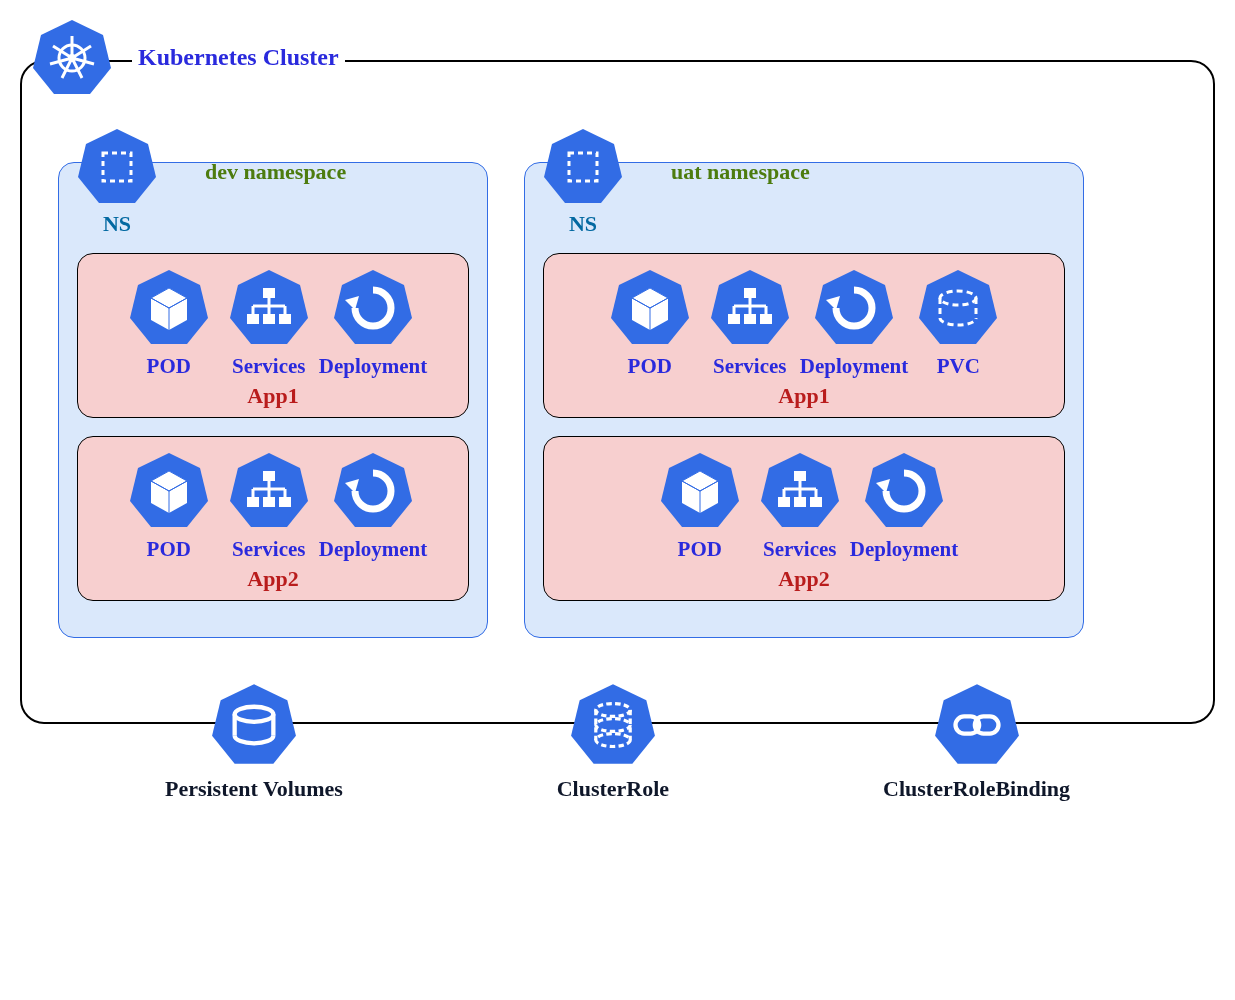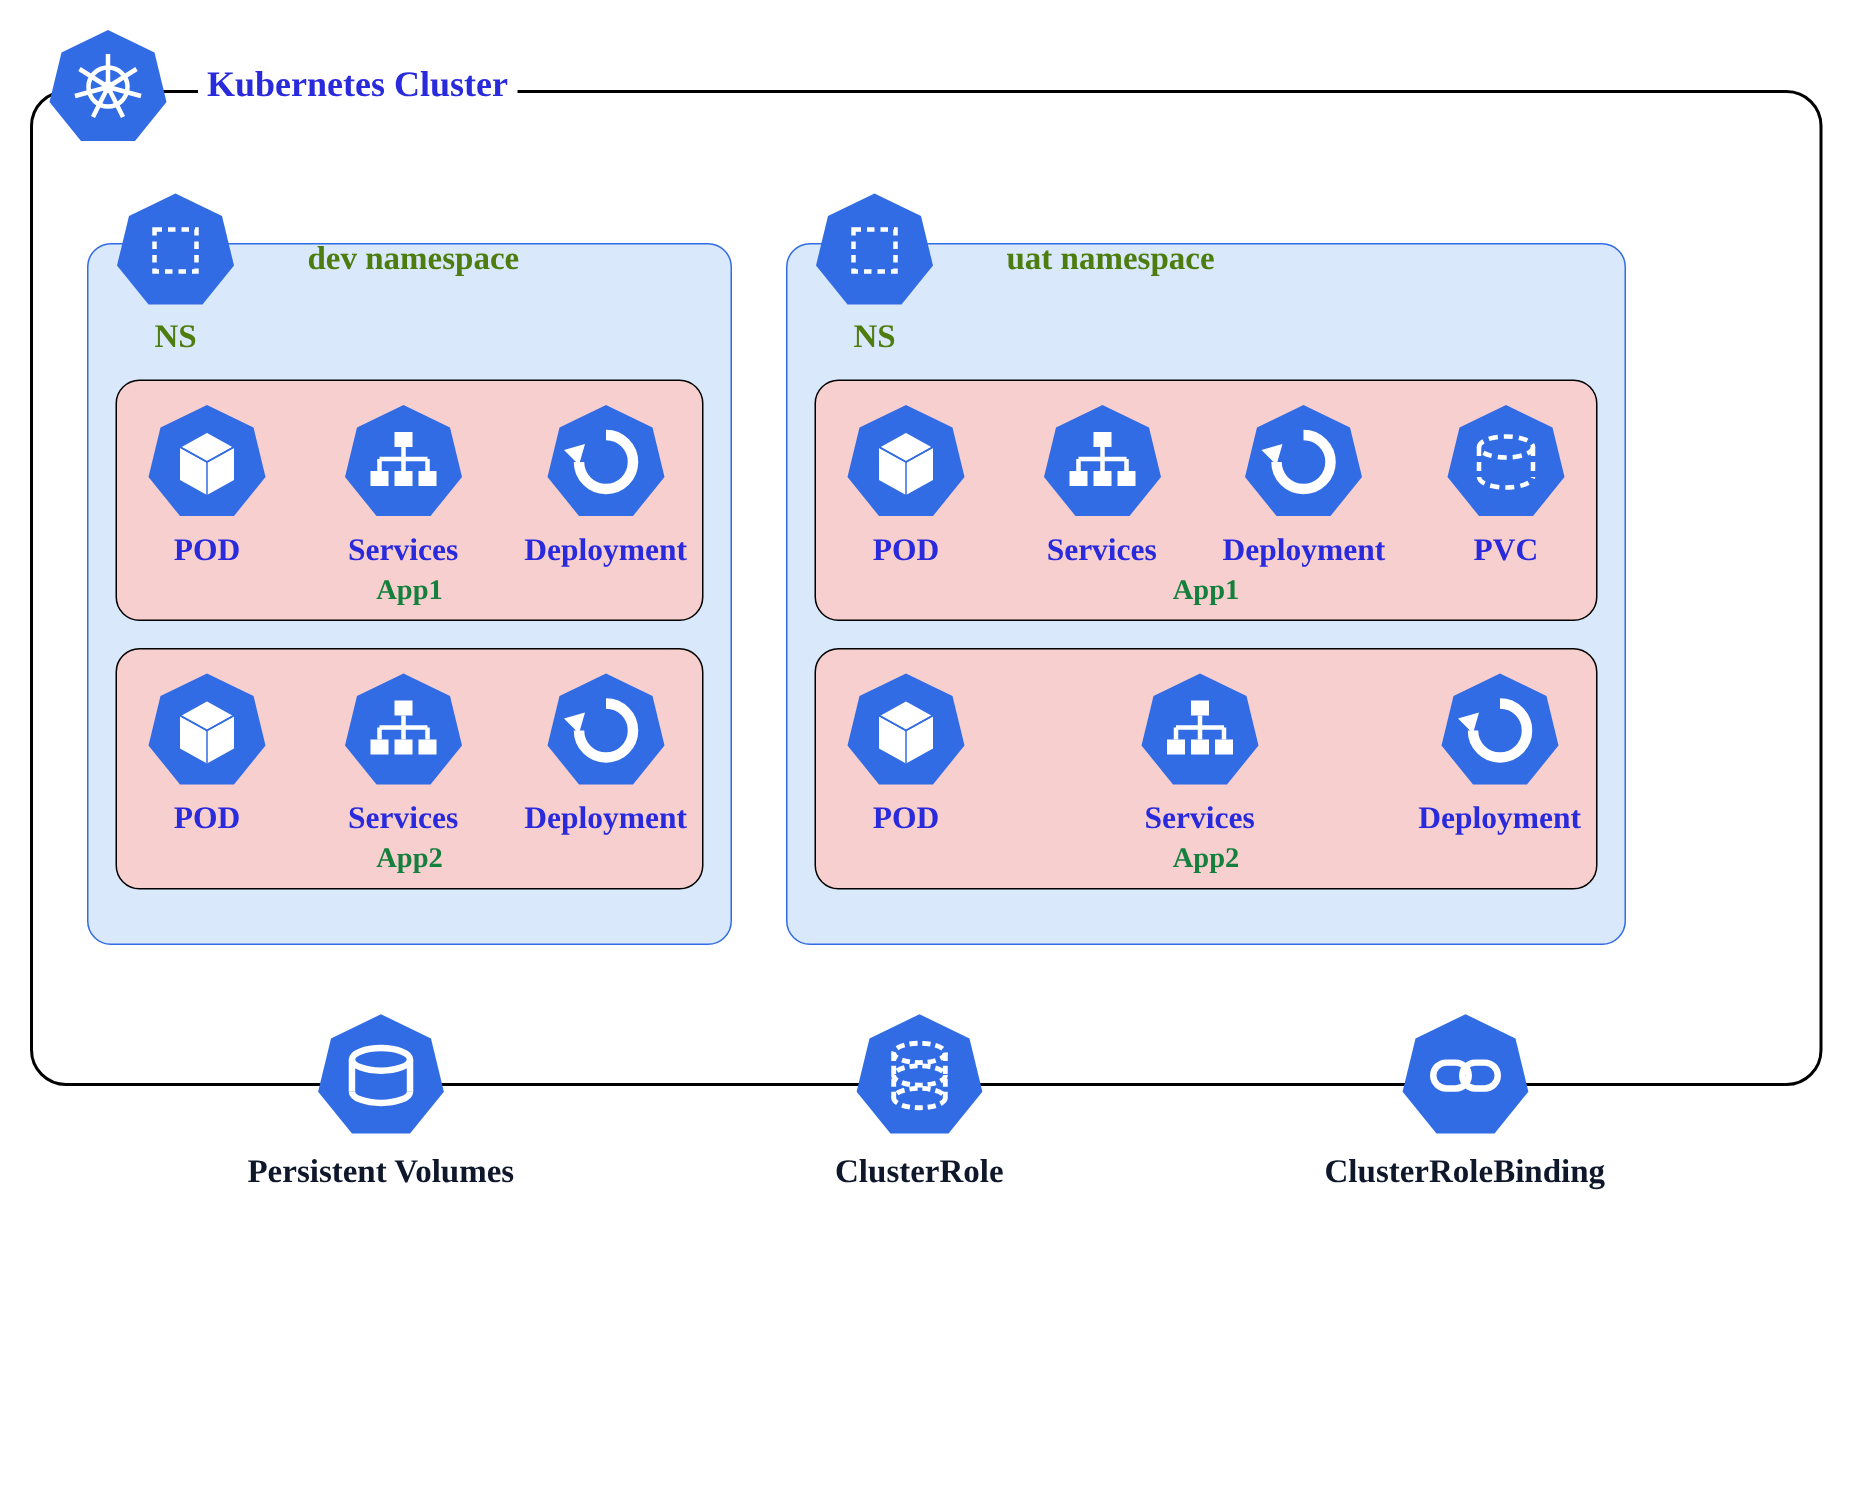--- a/index.html
+++ b/index.html
@@ -51,21 +51,21 @@
   .ns-uat { width: 560px; }
   .ns-icon-wrap {
     position: absolute;
     top: -36px;
     left: 18px;
     text-align: center;
   }
   .ns-icon-label {
     font-size: 22px;
     font-weight: bold;
-    color: #4d7c0f;
+    color: #0369a1;
     margin-top: 4px;
   }
   .ns-title {
     position: absolute;
     top: -4px;
     left: 140px;
     font-size: 22px;
     font-weight: bold;
     color: #4d7c0f;
     background: transparent;
@@ -73,40 +73,40 @@
   }
   .app-box {
     border: 1.5px solid #000;
     border-radius: 16px;
     background: #f7cfcf;
     padding: 14px 10px 8px 10px;
     margin-bottom: 18px;
   }
   .app-row {
     display: flex;
-    justify-content: space-between;
+    justify-content: center;
     align-items: flex-end;
   }
   .resource {
     display: flex;
     flex-direction: column;
     align-items: center;
     min-width: 100px;
   }
   .resource-label {
     margin-top: 6px;
     font-size: 21px;
     font-weight: bold;
     color: #2a2add;
   }
   .app-label {
     text-align: center;
-    font-size: 19px;
-    font-weight: bold;
-    color: #15803d;
+    font-size: 22px;
+    font-weight: bold;
+    color: #b91c1c;
     margin-top: 4px;
   }
   .cluster-resources-row {
     display: flex;
     justify-content: space-around;
     margin-top: 44px;
   }
   .cluster-resource {
     display: flex;
     flex-direction: column;

